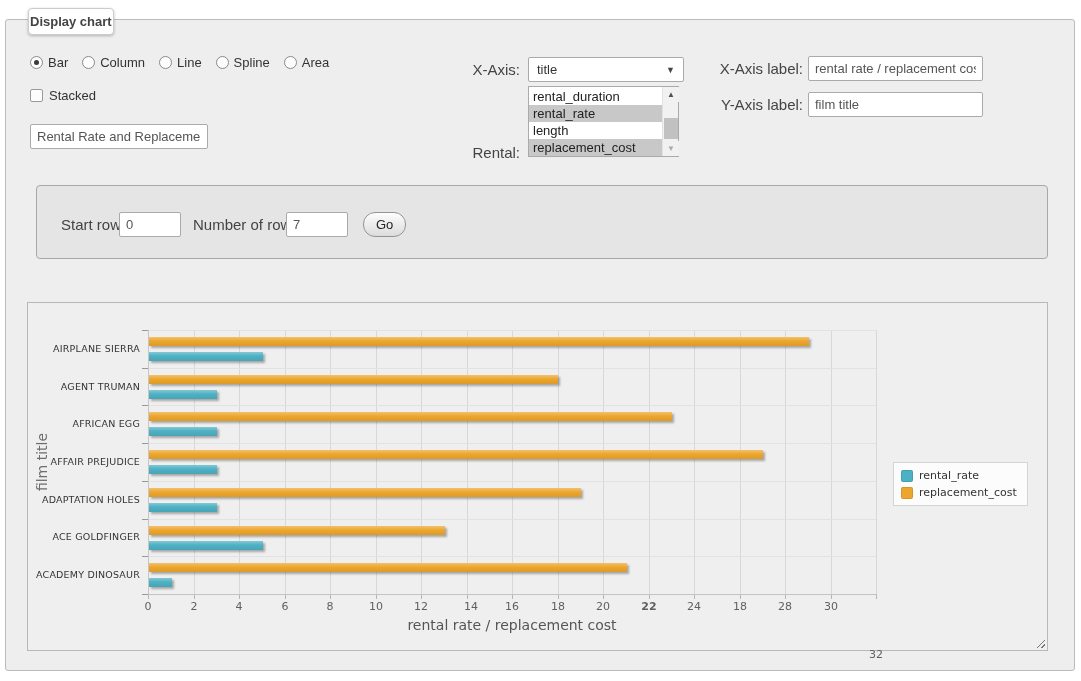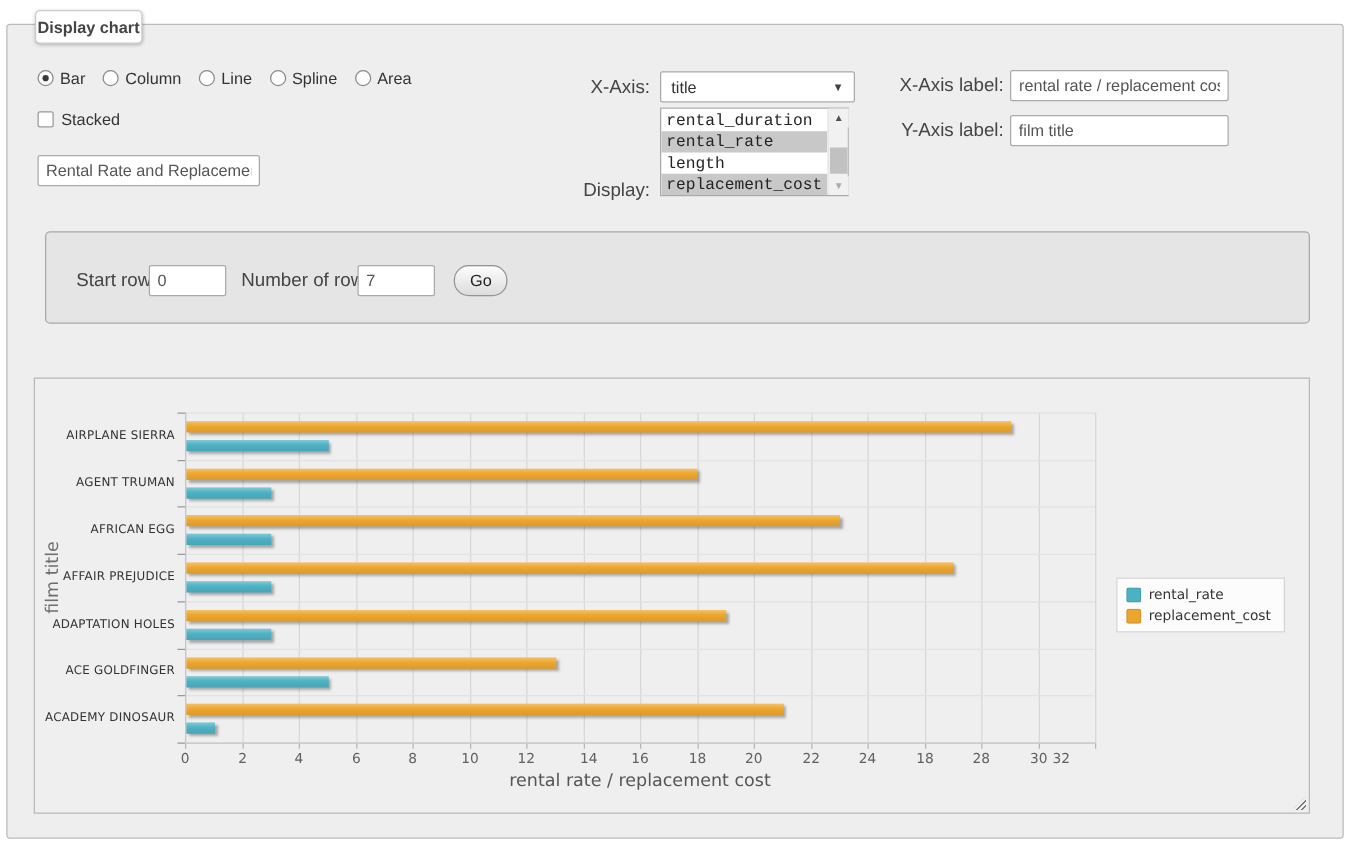--- a/index.html
+++ b/index.html
@@ -28,21 +28,21 @@
               font-size:13px; color:#555; padding:0 6px; height:25px; }
 
   
   .select { background:#fff; border:1px solid #aaa; border-radius:2px; height:25px; display:flex;
             align-items:center; padding:0 8px; font-size:13px; color:#333; }
   .select .sel-text { flex:1; }
   .select .arrow { font-size:9px; color:#444; }
 
   
   .listbox { background:#fff; border:1px solid #aaa; display:flex; }
-  .list-opts { flex:1; padding-top:1px; overflow:hidden;font-family:Liberation Mono, monospace; }
+  .list-opts { flex:1; padding-top:1px; overflow:hidden; }
   .list-opt { font-size:13px; color:#222; padding:0 4px; height:17px; line-height:17px; white-space:nowrap; }
   .list-opt.sel { background:#c8c8c8; }
   .scrollbar { width:16px; background:#f1f1f1; border-left:1px solid #e2e2e2; position:relative; }
   .sb-btn { position:absolute; left:0; width:16px; height:15px; background:#f1f1f1; text-align:center;
             font-size:8px; line-height:15px; }
   .sb-up { top:0; color:#505050; }
   .sb-down { bottom:0; color:#ababab; }
   .sb-thumb { position:absolute; left:1px; top:31px; width:14px; height:21px; background:#c1c1c1; }
 
   
@@ -117,21 +117,21 @@
   </div>
 
   <input class="txt abs" style="left: 24px; top: 104px; width: 178px;" value="Rental Rate and Replacemer">
 
   <div class="lbl r-lbl abs" style="left:414px; top:37px; width:100px;">X-Axis:</div>
   <div class="select abs" style="left:522px; top:37px; width:156px;">
     <span class="sel-text">title</span>
     <span class="arrow">▼</span>
   </div>
 
-  <div class="lbl r-lbl abs" style="left:414px; top:120px; width:100px;">Display:</div>
+  <div class="lbl r-lbl abs" style="left:414px; top:120px; width:100px;">Rental:</div>
   <div class="listbox abs" style="left:522px; top:66px; width:151px; height:71px;">
     <div class="list-opts">
         <div class="list-opt">rental_duration</div>
         <div class="list-opt sel">rental_rate</div>
         <div class="list-opt">length</div>
         <div class="list-opt sel">replacement_cost</div>
       </div>
     <div class="scrollbar">
       <div class="sb-btn sb-up">▲</div>
       <div class="sb-thumb"></div>
@@ -183,36 +183,36 @@
         <div class="xtick" style="left: 364px;"></div>
         <div class="xlab" style="left: 349px;">16</div>
         <div class="vgrid" style="left: 410px;"></div>
         <div class="xtick" style="left: 410px;"></div>
         <div class="xlab" style="left: 395px;">18</div>
         <div class="vgrid" style="left: 455px;"></div>
         <div class="xtick" style="left: 455px;"></div>
         <div class="xlab" style="left: 440px;">20</div>
         <div class="vgrid" style="left: 501px;"></div>
         <div class="xtick" style="left: 501px;"></div>
-        <div class="xlab" style="left: 486px;">22</div>
+        <div class="xlab" style="left: 486px; font-weight: bold;">22</div>
         <div class="vgrid" style="left: 546px;"></div>
         <div class="xtick" style="left: 546px;"></div>
         <div class="xlab" style="left: 531px;">24</div>
         <div class="vgrid" style="left: 592px;"></div>
         <div class="xtick" style="left: 592px;"></div>
         <div class="xlab" style="left: 577px;">18</div>
         <div class="vgrid" style="left: 637px;"></div>
         <div class="xtick" style="left: 637px;"></div>
         <div class="xlab" style="left: 622px;">28</div>
         <div class="vgrid" style="left: 683px;"></div>
         <div class="xtick" style="left: 683px;"></div>
         <div class="xlab" style="left: 668px;">30</div>
         <div class="vgrid" style="left: 728px;"></div>
         <div class="xtick" style="left: 728px;"></div>
-        <div class="xlab" style="left: 686px;">32</div>
+        <div class="xlab" style="left: 713px; margin-top: 48px;">32</div>
         <div class="hgrid" style="top: 0px;"></div>
         <div class="ytick" style="top: 0px;"></div>
         <div class="hgrid" style="top: 38px;"></div>
         <div class="ytick" style="top: 38px;"></div>
         <div class="hgrid" style="top: 75px;"></div>
         <div class="ytick" style="top: 75px;"></div>
         <div class="hgrid" style="top: 113px;"></div>
         <div class="ytick" style="top: 113px;"></div>
         <div class="hgrid" style="top: 151px;"></div>
         <div class="ytick" style="top: 151px;"></div>

